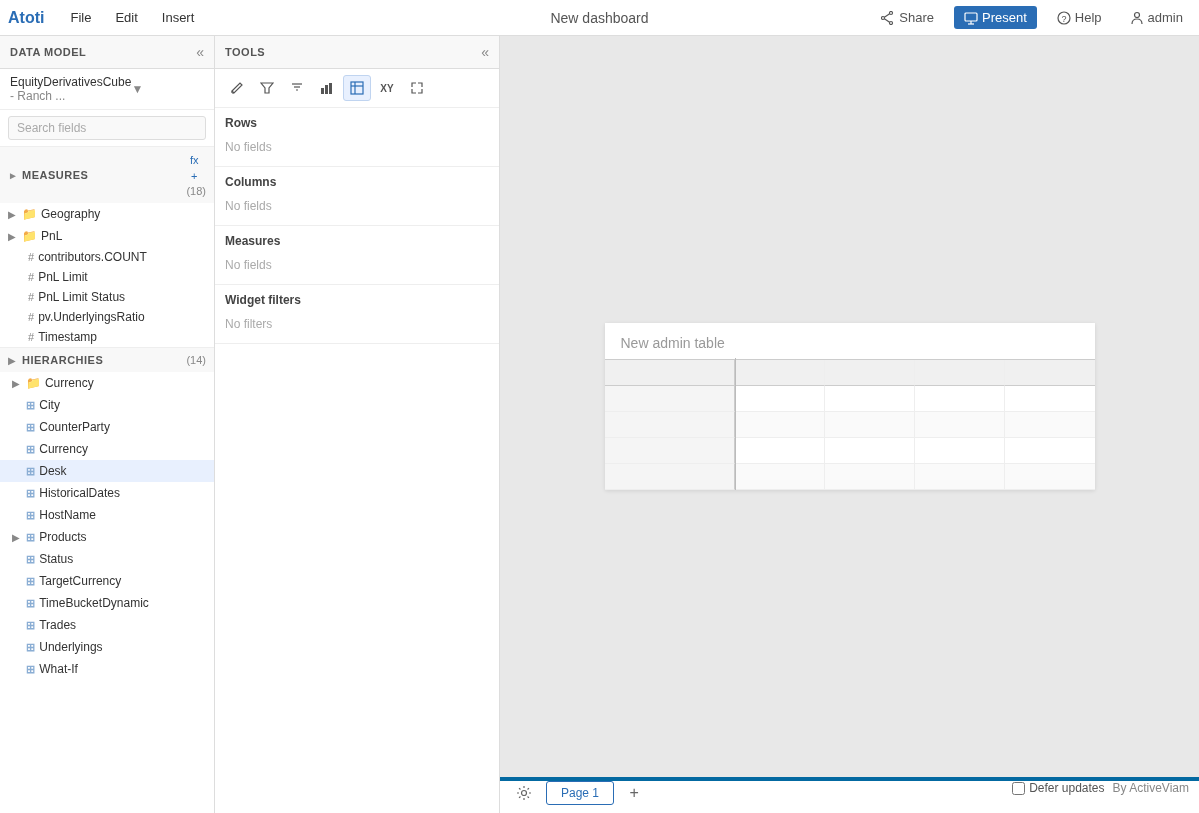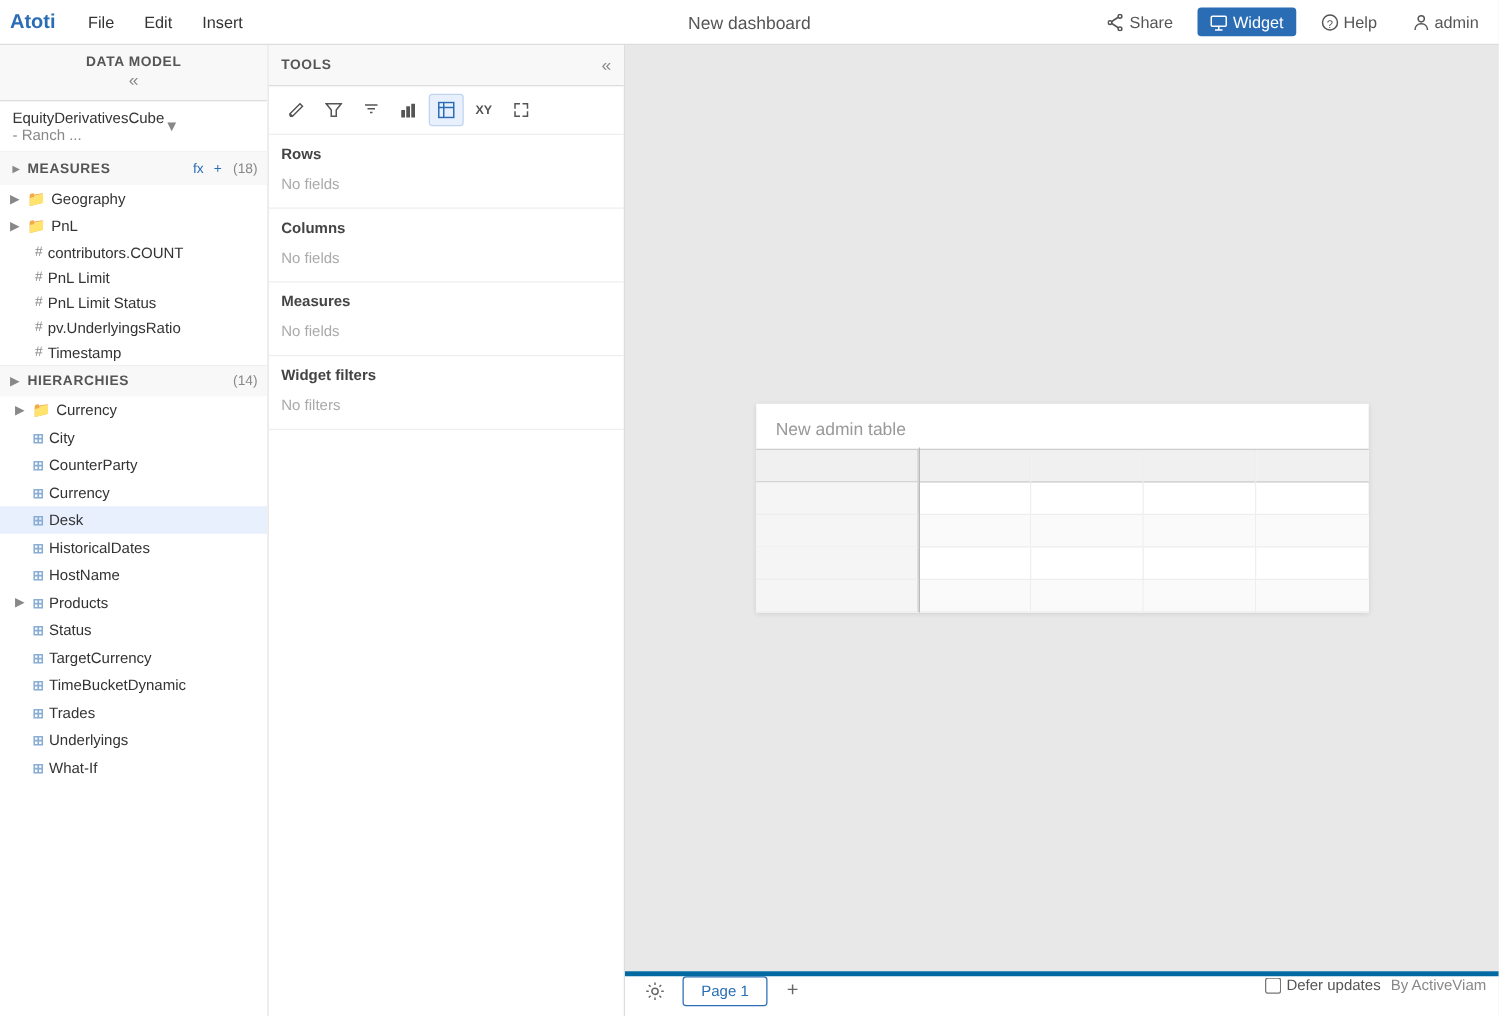--- a/index.html
+++ b/index.html
@@ -21,21 +21,21 @@
     
     .main-layout { display: flex; height: calc(813px - 36px); }
 
     
     .left-panel {
       width: 215px; min-width: 215px; background: #fff; border-right: 1px solid #ddd;
       display: flex; flex-direction: column; overflow: hidden;
     }
     .panel-header {
       display: flex; align-items: center; justify-content: space-between;
-      padding: 8px 10px; border-bottom: 1px solid #ddd; background: #f8f8f8; flex-direction: column;
+      padding: 8px 10px; border-bottom: 1px solid #ddd; background: #f8f8f8;
     }
     .panel-title { font-size: 11px; font-weight: 600; color: #555; text-transform: uppercase; letter-spacing: 0.5px; }
     .panel-collapse { cursor: pointer; color: #888; font-size: 14px; }
 
     .cube-selector {
       display: flex; align-items: center; padding: 6px 10px; border-bottom: 1px solid #eee;
       cursor: pointer; font-size: 12px; color: #333;
     }
     .cube-selector span { flex: 1; }
     .cube-selector .chevron { color: #888; }
@@ -49,21 +49,21 @@
     }
     .search-input::placeholder { color: #aaa; }
 
     .measures-section { border-bottom: 1px solid #eee; }
     .section-header {
       display: flex; align-items: center; padding: 6px 8px; cursor: pointer;
       background: #f8f8f8;
     }
     .section-label { font-size: 11px; font-weight: 600; color: #555; text-transform: uppercase; letter-spacing: 0.5px; flex: 1; }
     .section-count { font-size: 11px; color: #888; margin-left: 4px; }
-    .section-actions { display: flex; gap: 2px; align-items: center; }
+    .section-actions { display: flex; gap: 2px; align-items: center; flex-direction: column; }
     .fx-btn { font-size: 11px; color: #2a6db5; cursor: pointer; padding: 1px 3px; }
     .tree-group { }
     .tree-group-header {
       display: flex; align-items: center; padding: 4px 8px 4px 8px; cursor: pointer;
     }
     .tree-arrow { width: 12px; color: #888; font-size: 10px; margin-right: 2px; }
     .tree-group-label { font-size: 12px; color: #333; }
 
     .tree-item {
       display: flex; align-items: center; padding: 3px 8px 3px 28px; cursor: pointer;
@@ -147,21 +147,21 @@
           <line x1="3.4" y1="7.8" x2="8.6" y2="11.2" stroke="#555" stroke-width="1.2"></line>
         </svg>
       <span>Share</span>
     </span>
     <span class="header-btn present-btn">
       <svg width="14" height="14" viewBox="0 0 14 14">
           <rect x="1" y="2" width="12" height="8" rx="1" fill="none" stroke="#fff" stroke-width="1.2"></rect>
           <line x1="7" y1="10" x2="7" y2="13" stroke="#fff" stroke-width="1.2"></line>
           <line x1="4" y1="13" x2="10" y2="13" stroke="#fff" stroke-width="1.2"></line>
         </svg>
-      <span>Widget</span>
+      <span>Present</span>
     </span>
     <span class="header-btn">
       <svg width="14" height="14" viewBox="0 0 14 14">
           <circle cx="7" cy="7" r="6" fill="none" stroke="#555" stroke-width="1.2"></circle>
           <text x="7" y="11" text-anchor="middle" font-size="9" fill="#555">?</text>
         </svg>
       <span>Help</span>
     </span>
     <span class="header-btn">
       <svg width="14" height="14" viewBox="0 0 14 14">
@@ -179,20 +179,23 @@
     <div class="panel-header">
       <span class="panel-title">DATA MODEL</span>
       <span class="panel-collapse">«</span>
     </div>
 
     <div class="cube-selector">
       <span><span>EquityDerivativesCube</span> <span style="color:#888">- Ranch ...</span></span>
       <span class="chevron">▼</span>
     </div>
 
+    <div class="search-box">
+      <input class="search-input" type="text" placeholder="Search fields" style="">
+    </div>
 
     <div class="measures-section">
       <div class="section-header">
         <span class="tree-arrow">►</span>
         <span class="section-label">MEASURES</span>
         <div class="section-actions">
           <span class="fx-btn">fx</span>
           <span class="fx-btn">+</span>
           <span class="section-count">(18)</span>
         </div>

